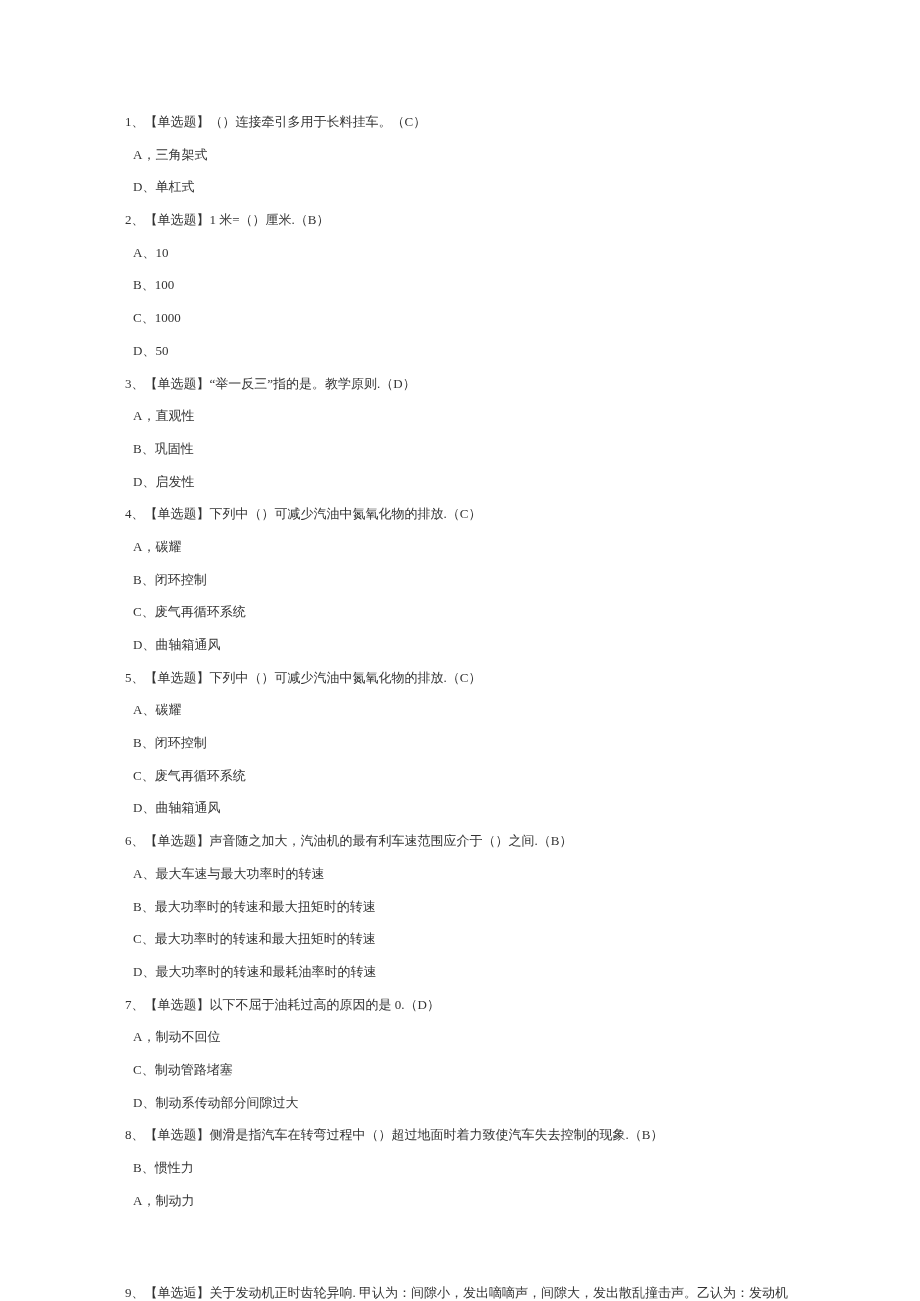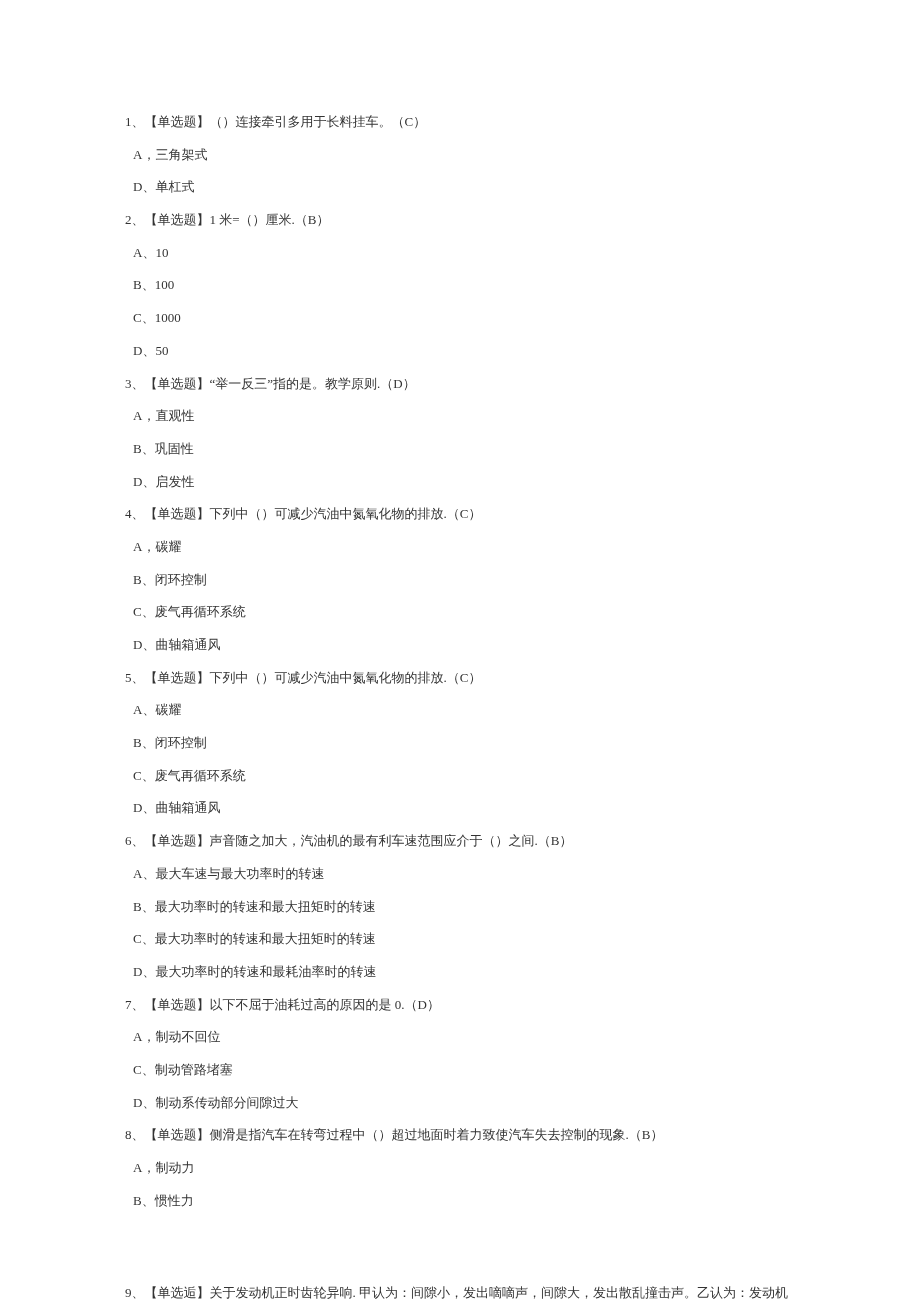--- a/index.html
+++ b/index.html
@@ -56,17 +56,17 @@
     <div class="question-line"><span>6</span><span>、</span><span>【单选题】</span><span>声音随之加大，汽油机的最有利车速范围应介于（）之间.</span><span>（B）</span></div>
     <div class="option-line"><span>A</span><span>、</span><span>最大车速与最大功率时的转速</span></div>
     <div class="option-line"><span>B</span><span>、</span><span>最大功率时的转速和最大扭矩时的转速</span></div>
     <div class="option-line"><span>C</span><span>、</span><span>最大功率时的转速和最大扭矩时的转速</span></div>
     <div class="option-line"><span>D</span><span>、</span><span>最大功率时的转速和最耗油率时的转速</span></div>
     <div class="question-line"><span>7</span><span>、</span><span>【单选题】</span><span>以下不屈于油耗过高的原因的是 0.</span><span>（D）</span></div>
     <div class="option-line"><span>A</span><span>，</span><span>制动不回位</span></div>
     <div class="option-line"><span>C</span><span>、</span><span>制动管路堵塞</span></div>
     <div class="option-line"><span>D</span><span>、</span><span>制动系传动部分间隙过大</span></div>
     <div class="question-line"><span>8</span><span>、</span><span>【单选题】</span><span>侧滑是指汽车在转弯过程中（）超过地面时着力致使汽车失去控制的现象.</span><span>（B）</span></div>
+    <div class="option-line"><span>B</span><span>、</span><span>惯性力</span></div>
     <div class="option-line"><span>A</span><span>，</span><span>制动力</span></div>
-    <div class="option-line"><span>B</span><span>、</span><span>惯性力</span></div>
     <div class="gap"></div>
     <div class="question-line"><span>9</span><span>、</span><span>【单选逅】</span><span>关于发动机正时齿轮异响. 甲认为：间隙小，发出嘀嘀声，间隙大，发出散乱撞击声。乙认为：发动机转速升高，声音随之加大。丙认为：声音与发动机温度有关. 看法正确的是 0.</span><span>（A）</span></div>
   </div>
 
 </body></html>

